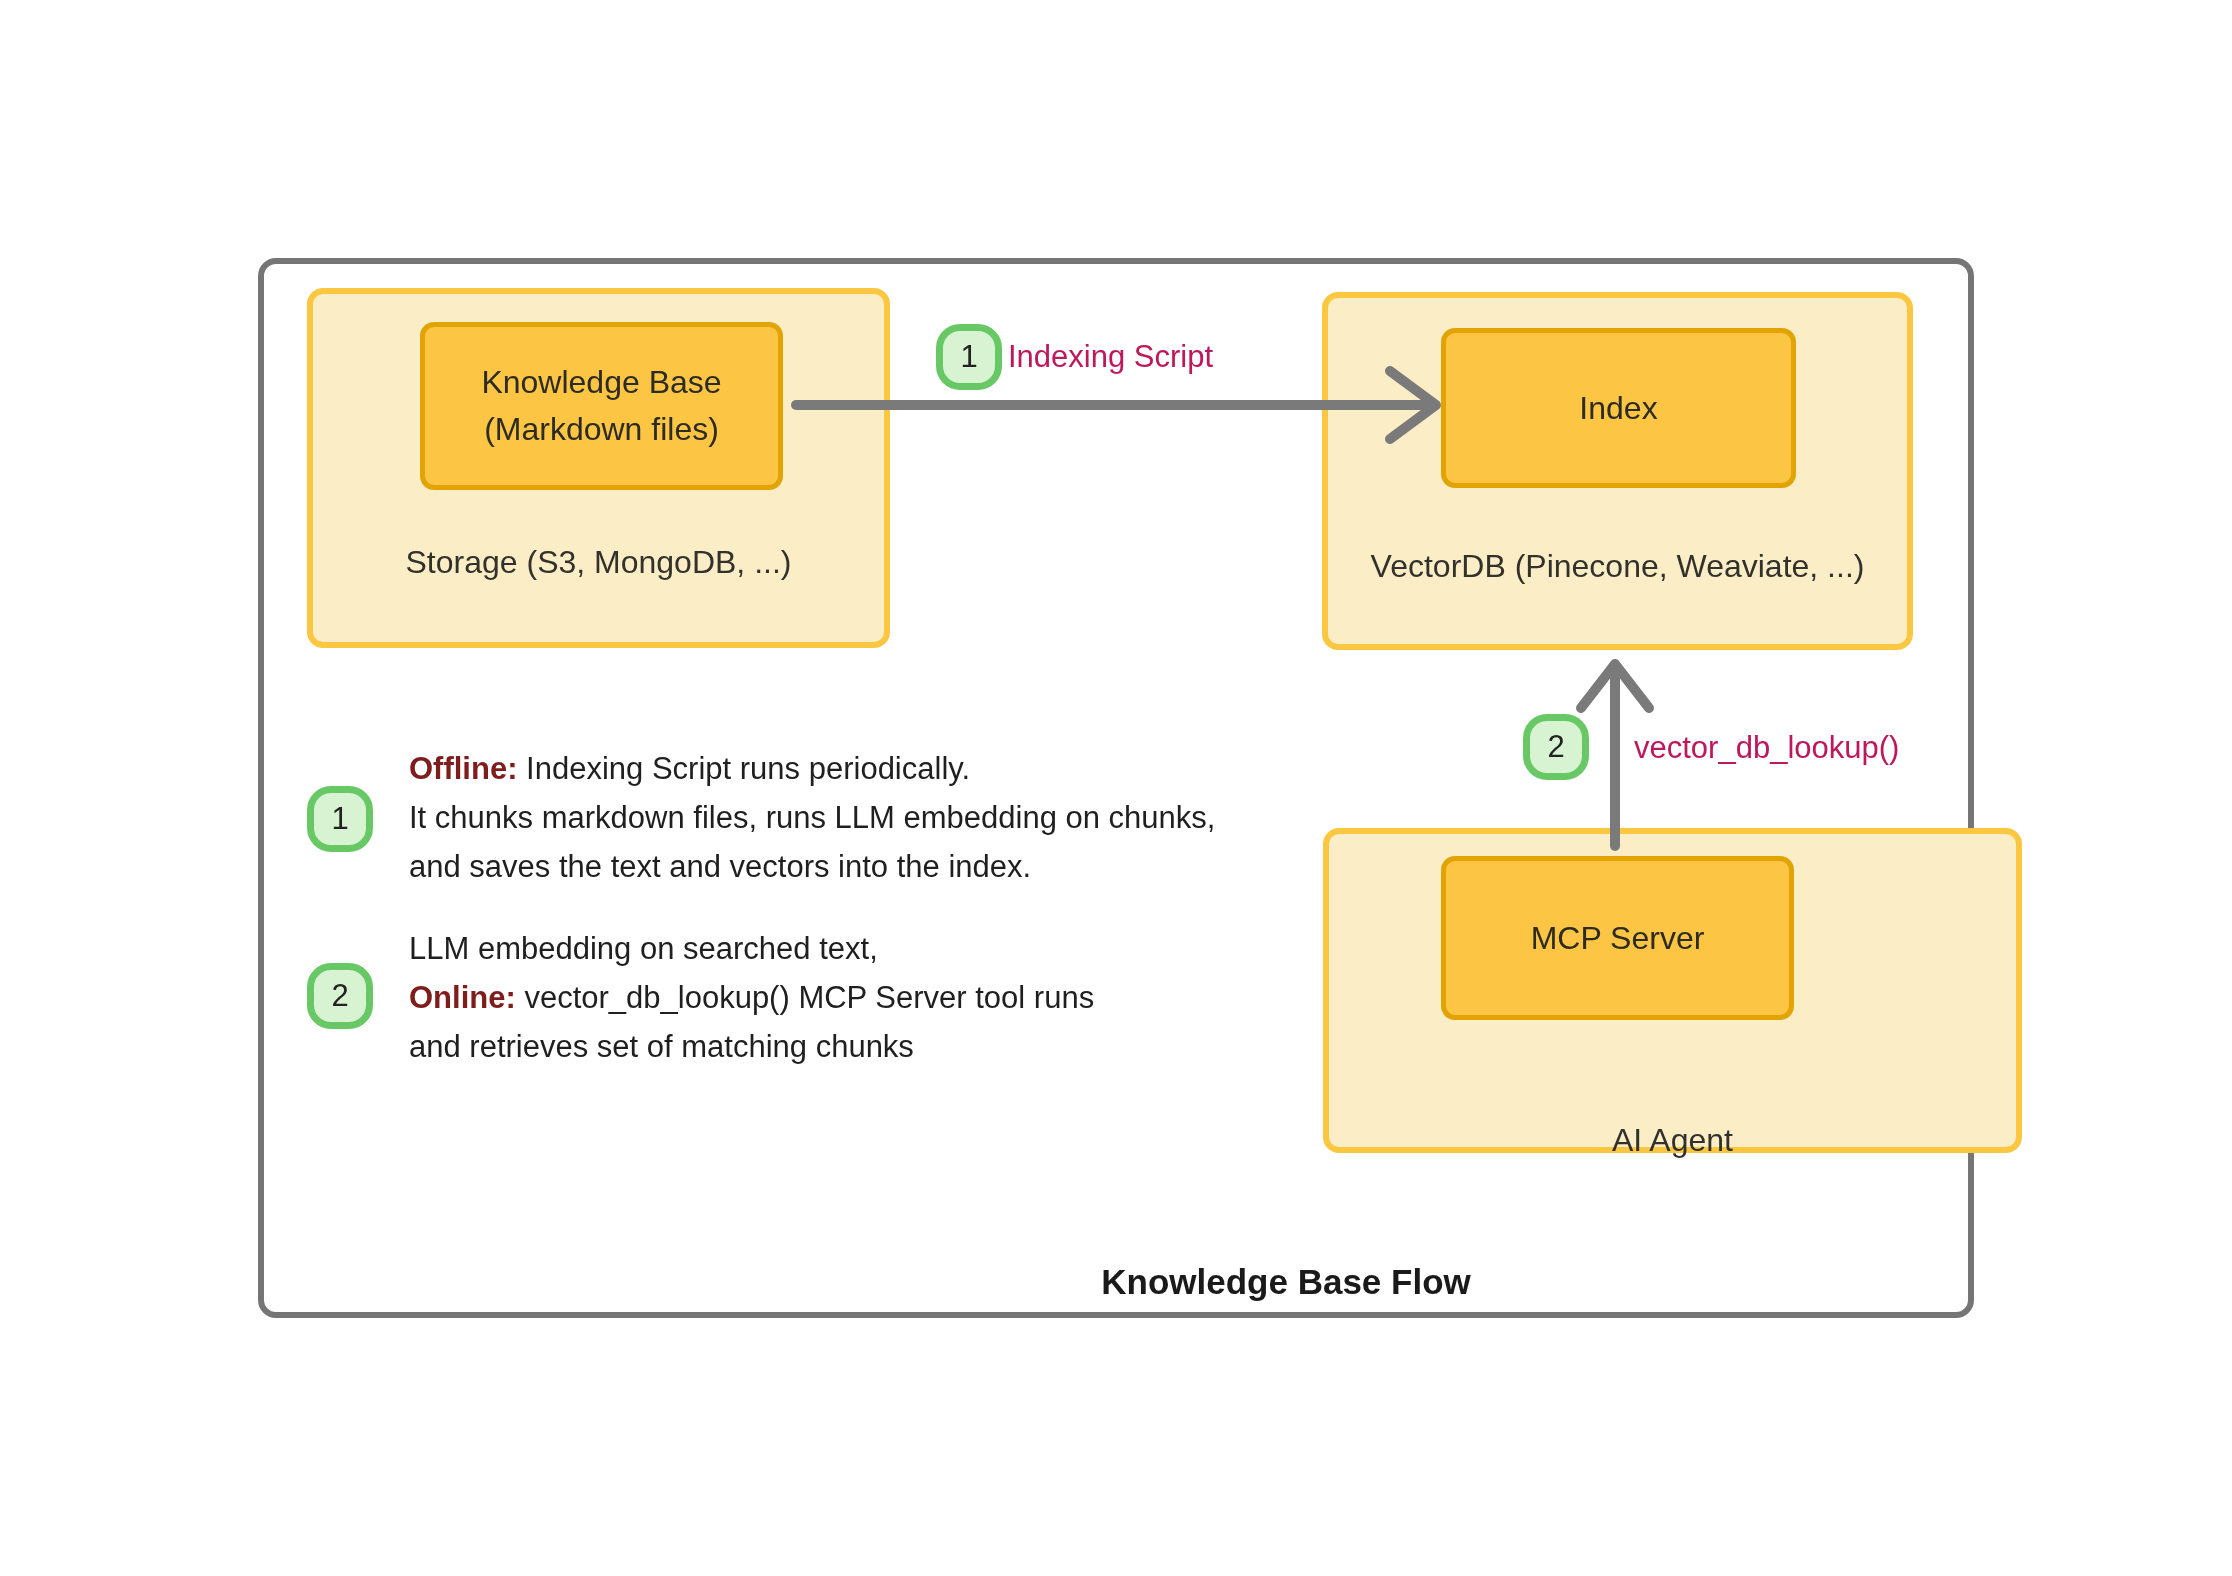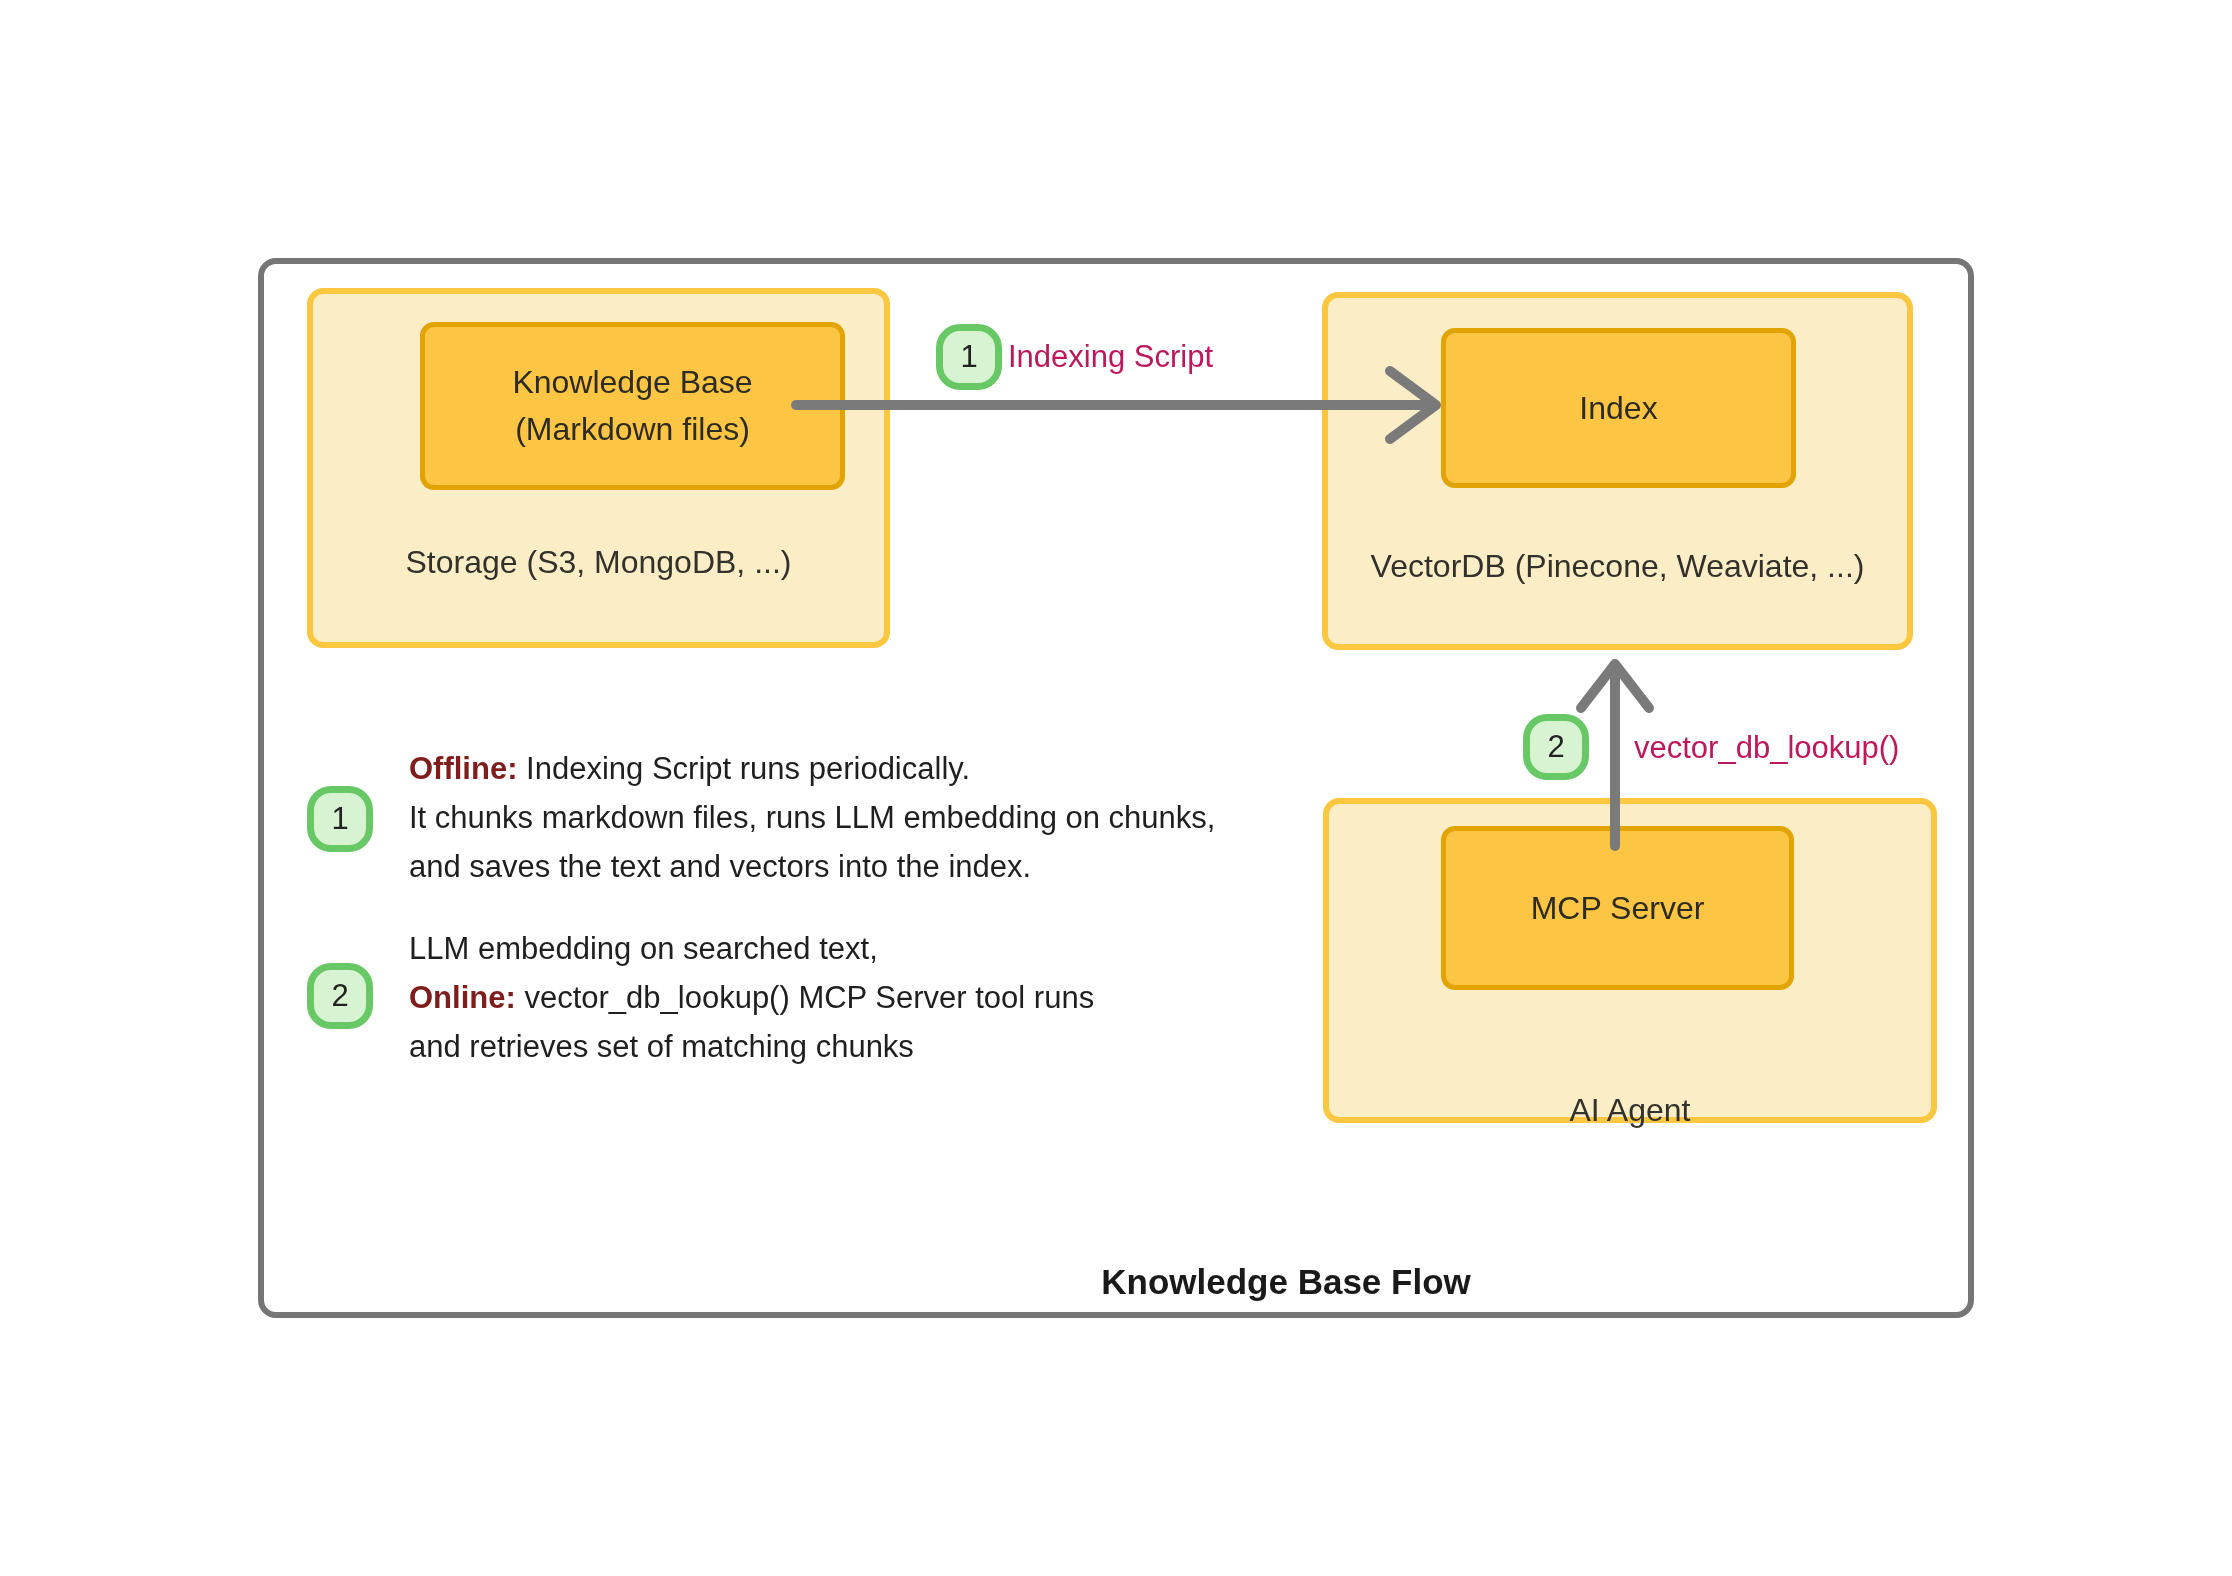--- a/index.html
+++ b/index.html
@@ -53,35 +53,35 @@
   svg.arrows *{stroke:#7a7a7a;stroke-width:10px;fill:none;stroke-linecap:round;stroke-linejoin:round;}
 </style>
 </head>
 <body>
 
 <div id="stage">
 
   <div class="abs flow-frame"></div>
 
   <div class="abs group-box" style="left:307px;top:288px;width:583px;height:360px;">
-    <div class="node-box" style="left:107px;top:28px;width:425px;height:168px;">
+    <div class="node-box" style="left:107px;top:28px;width:363px;height:168px;">
       <span>Knowledge Base</span>
       <span>(Markdown files)</span>
     </div>
     <div class="group-label" style="top:250px;">Storage (S3, MongoDB, ...)</div>
   </div>
 
   <div class="abs group-box" style="left:1322px;top:292px;width:591px;height:358px;">
     <div class="node-box" style="left:113px;top:30px;width:355px;height:160px;">
       <span>Index</span>
     </div>
     <div class="group-label" style="top:250px;">VectorDB (Pinecone, Weaviate, ...)</div>
   </div>
 
-  <div class="abs group-box" style="left:1323px;top:798px;width:614px;height:325px;text-decoration:underline;">
+  <div class="abs group-box" style="left:1323px;top:828px;width:699px;height:325px;text-decoration:underline;">
     <div class="node-box" style="left:112px;top:22px;width:353px;height:164px;">
       <span>MCP Server</span>
     </div>
     <div class="group-label" style="top:242px;margin-top:46px;">AI Agent</div>
   </div>
 
   <svg class="arrows" viewBox="0 0 2232 1576">
 
     <line x1="796" y1="405" x2="1424" y2="405"></line>
     <polyline points="1390,371 1436,405 1390,439"></polyline>

